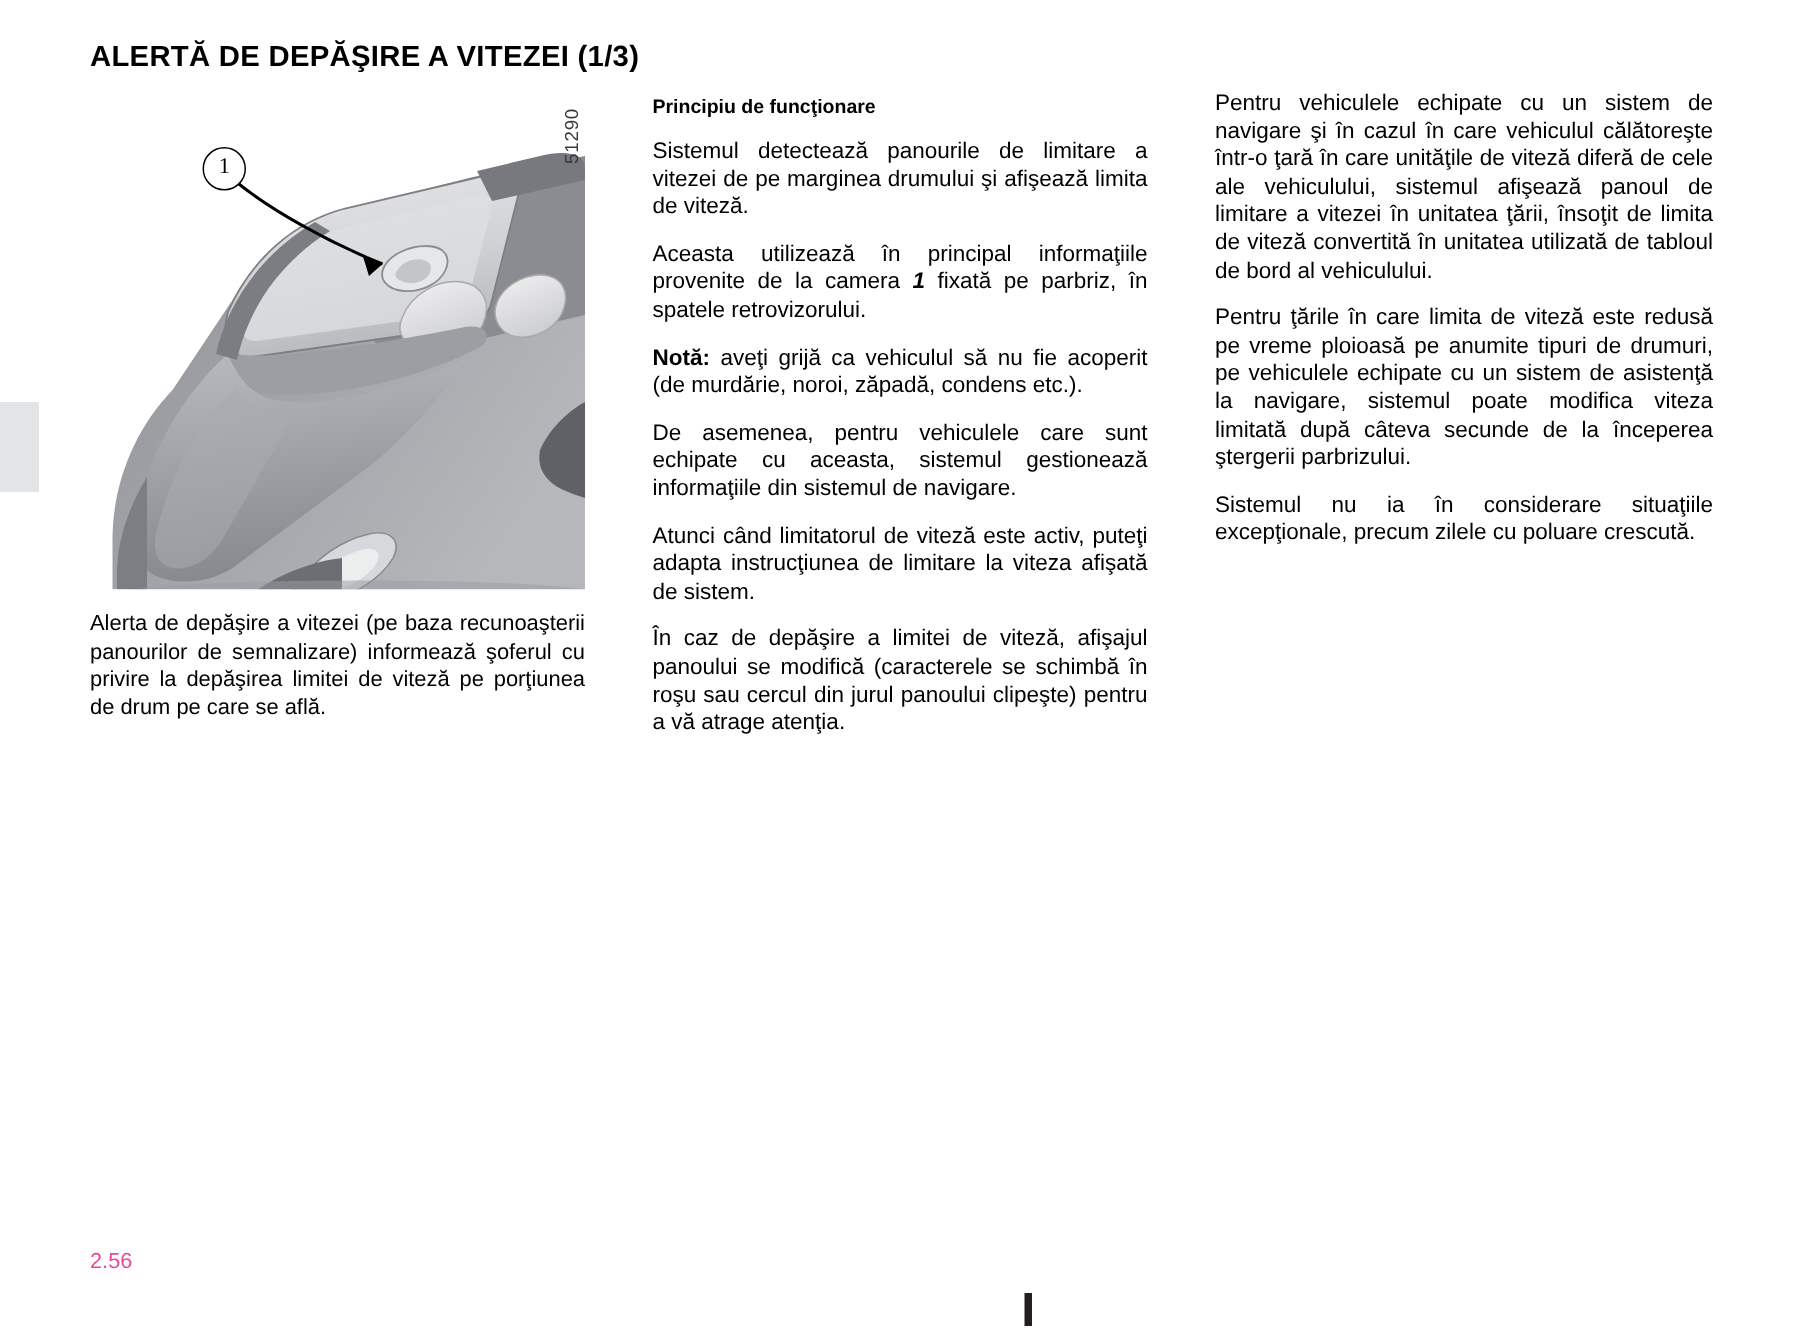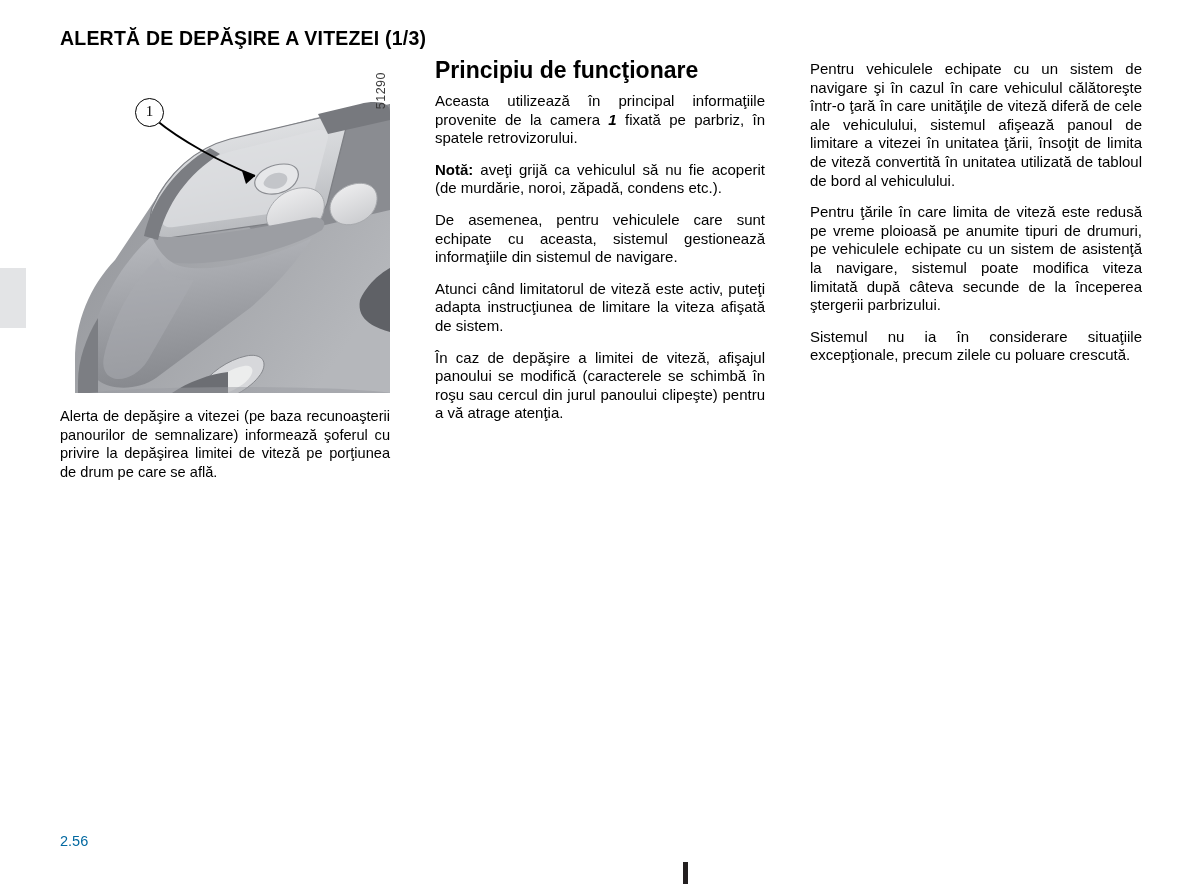--- a/index.html
+++ b/index.html
@@ -55,21 +55,21 @@
 
   .col p {
     margin: 0 0 13px 0;
     font-size: 15px;
     line-height: 18.6px;
     text-align: justify;
     text-justify: inter-word;
   }
 
   .subhead {
-    font-size: 23px;
+    font-size: 13px;
     font-weight: bold;
     margin: 0 0 11px 0;
     line-height: 21px;
   }
   .subhead-sm {
     font-size: 14.8px;
     font-weight: bold;
     margin: 0 0 11px 0;
   }
 
@@ -114,21 +114,21 @@
     line-height: 25px;
     text-align: center;
     font-family: "Liberation Serif", serif;
   }
 
   .footer-page {
     position: absolute;
     left: 60px;
     top: 833px;
     font-size: 14.5px;
-    color: #0369a1;
+    color: #ec4899;
   }
   .footer-mark {
     position: absolute;
     left: 683px;
     top: 862px;
     width: 5px;
     height: 22px;
     background: #231f20;
   }
 
@@ -214,20 +214,21 @@
       <div class="callout">1</div>
       <div class="photo-code">51290</div>
     </div>
 
     <div class="caption">Alerta de depăşire a vitezei (pe baza recunoaşterii panourilor de semnalizare) informează şoferul cu privire la depăşirea limitei de viteză pe porţiunea de drum pe care se află.</div>
   </div>
 
   <div class="col col-2">
     <h2 class="subhead">Principiu de funcţionare</h2>
 
+    <p>Sistemul detectează panourile de limitare a vitezei de pe marginea drumului şi afişează limita de viteză.</p>
 
     <p>
       <span>Aceasta utilizează în principal informaţiile provenite de la camera </span><i class="italic-bold">1</i><span> fixată pe parbriz, în spatele retrovizorului.</span>
     </p>
 
     <p>
       <b>Notă:</b><span> aveţi grijă ca vehiculul să nu fie acoperit (de murdărie, noroi, zăpadă, condens etc.).</span>
     </p>
 
     <p>De asemenea, pentru vehiculele care sunt echipate cu aceasta, sistemul gestionează informaţiile din sistemul de navigare.</p>

